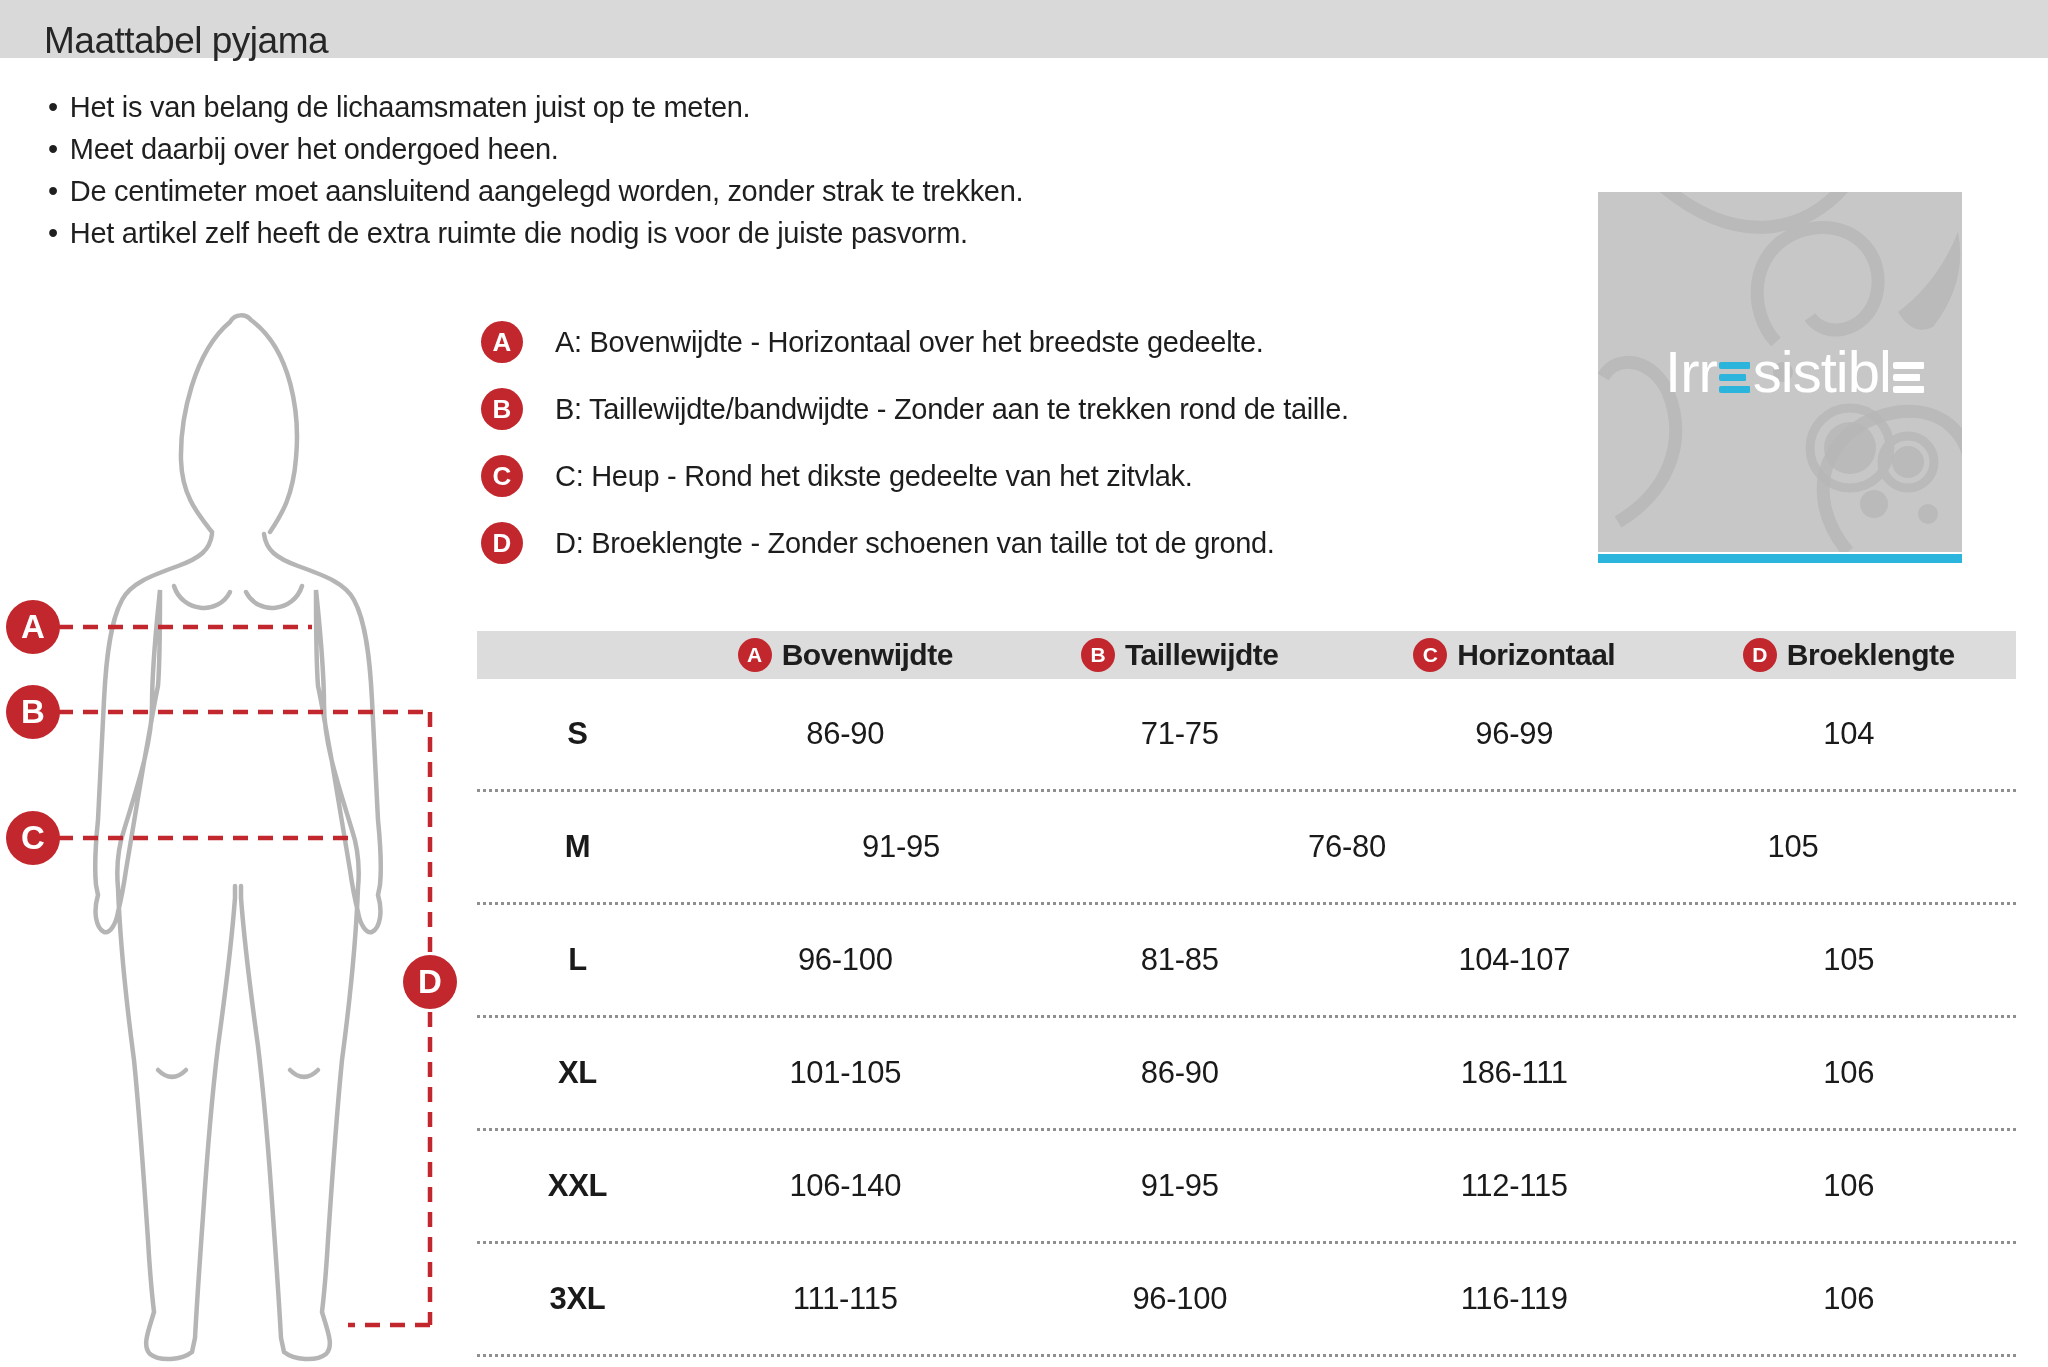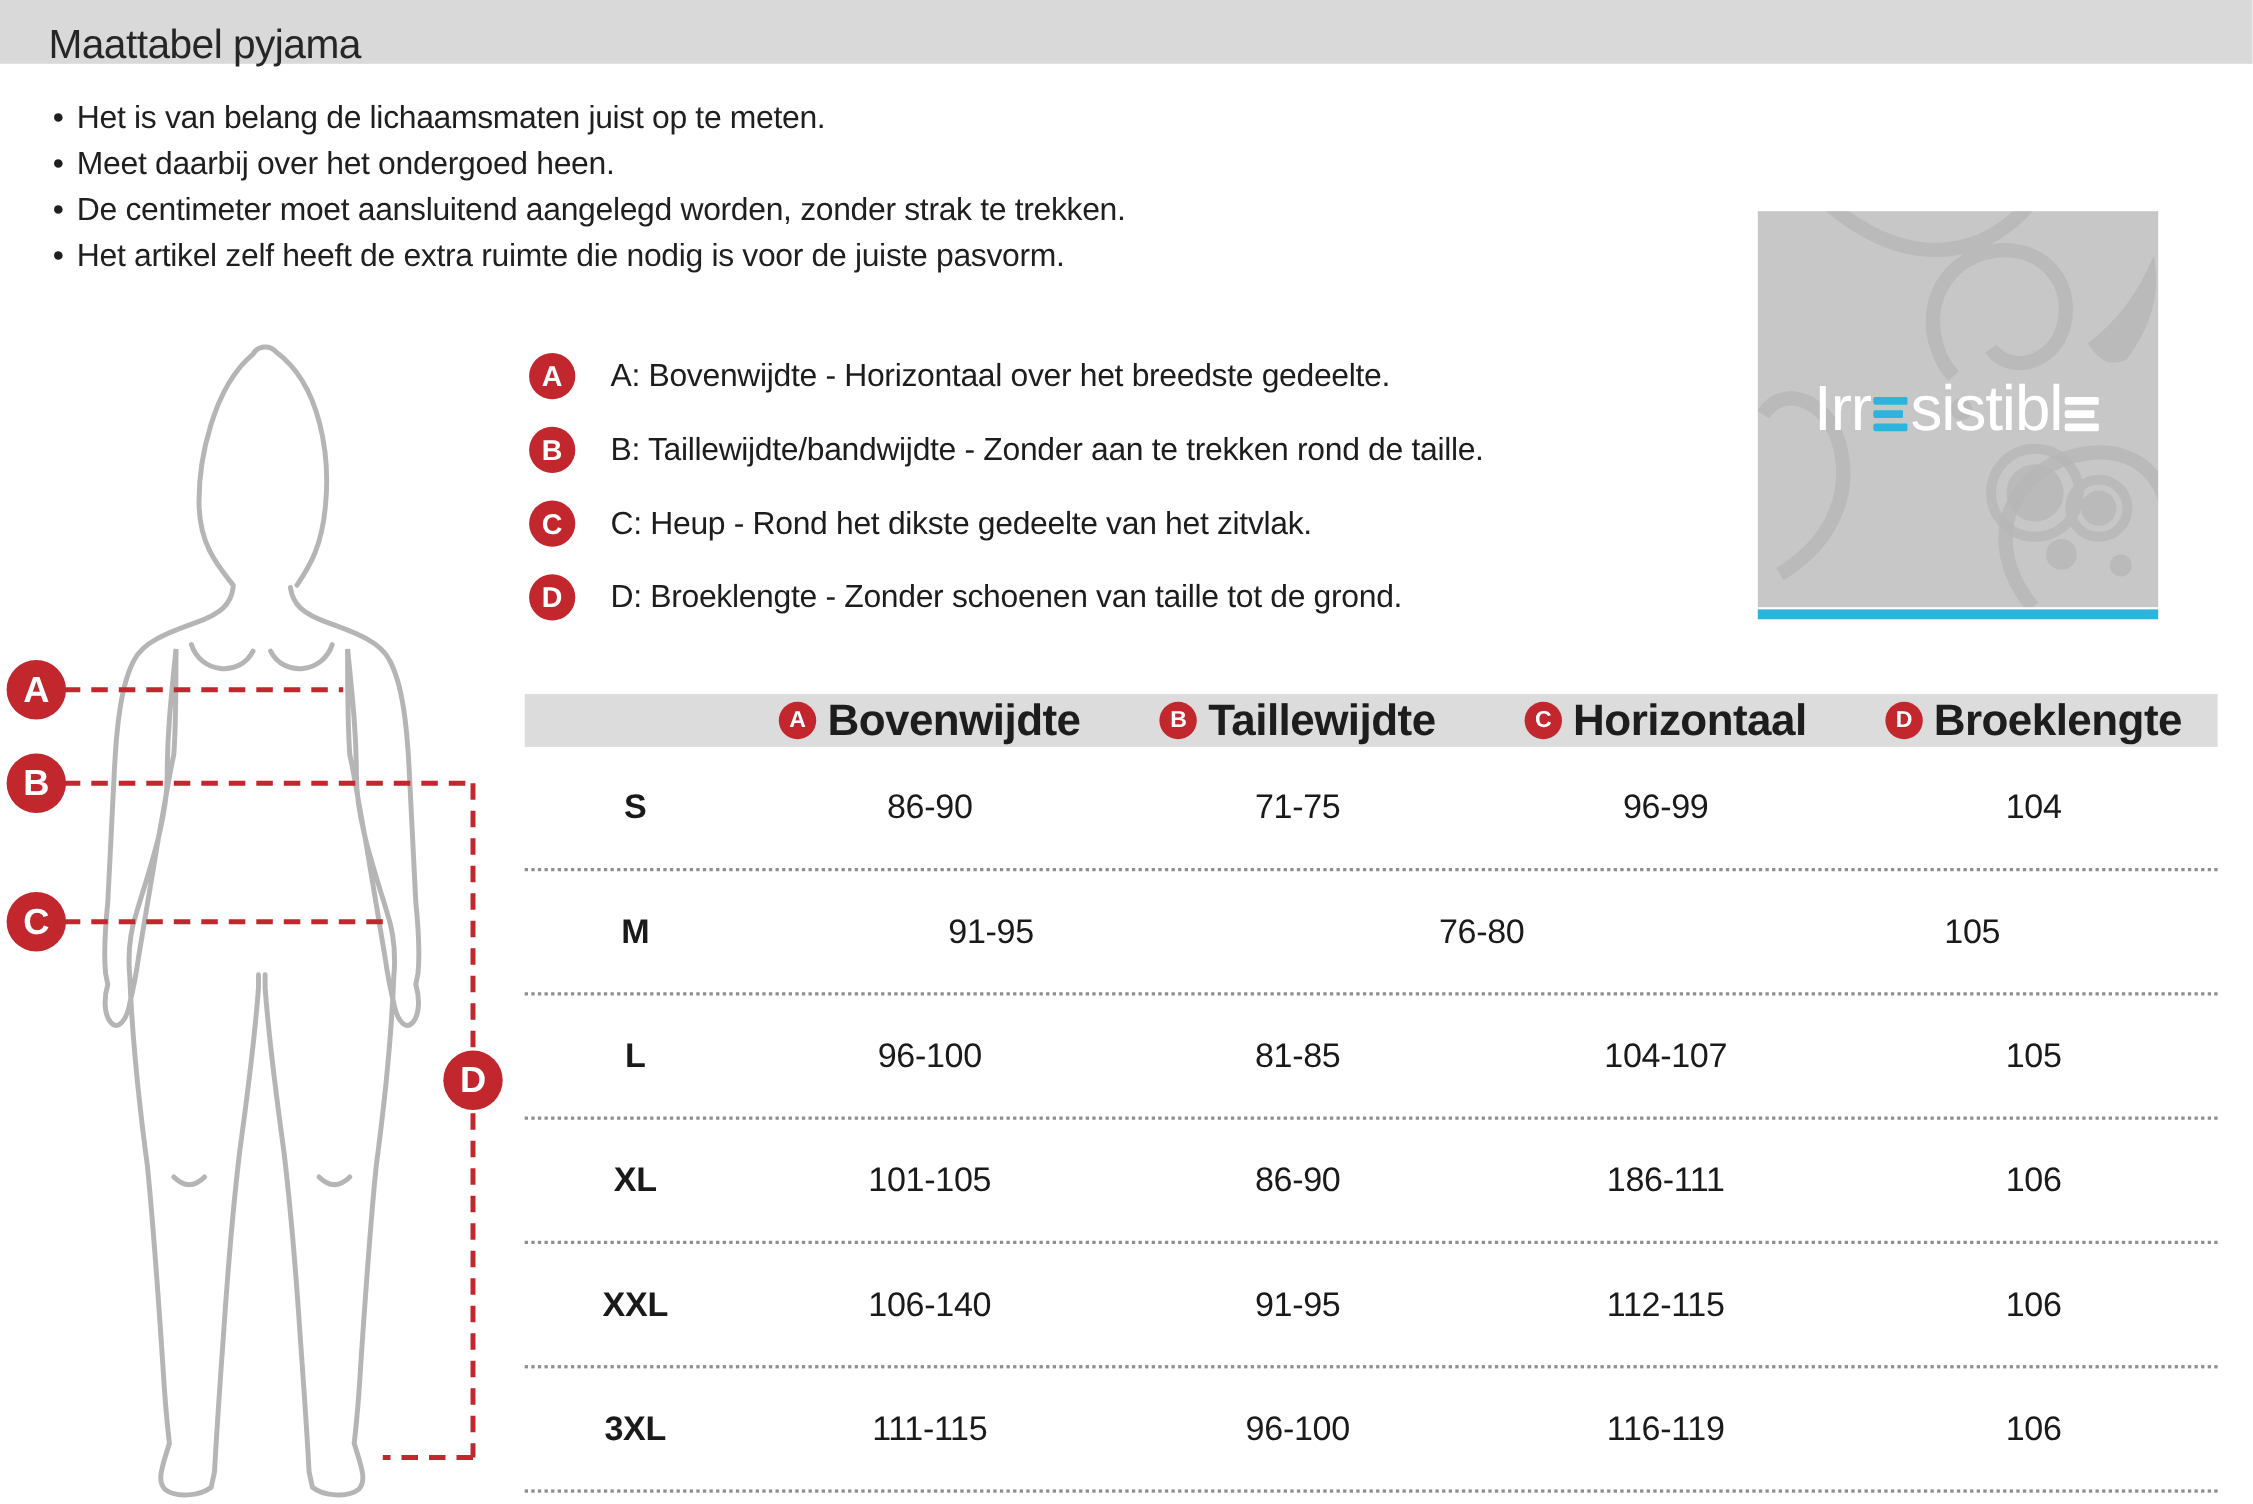--- a/index.html
+++ b/index.html
@@ -40,21 +40,21 @@
   .logo{
     position:absolute;left:1598px;top:192px;width:364px;height:360px;
     background:#c7c7c7;overflow:hidden;
   }
   .logo-pattern{position:absolute;left:0;top:0;}
   .wordmark{
     position:absolute;left:0;top:336px;width:100%;text-align:center;
     font-size:58px;color:#ffffff;letter-spacing:-1px;white-space:nowrap;line-height:1;
     top:338px;
   }
-  .wordmark{top:338px;}
+  .wordmark{top:338px;padding-left:16px;}
   .logo .wordmark{top:338px;}
   .logo .wordmark{transform:translateY(-50%);top:180px;}
   .e-glyph{display:inline-block;position:relative;width:31px;height:31px;margin:0 3px 0 2px;vertical-align:baseline;top:1px;}
   .e-glyph i{position:absolute;left:0;width:100%;height:7px;border-radius:2px 1px 1px 2px;display:block;}
   .e-glyph i:nth-child(1){top:0;}
   .e-glyph i:nth-child(2){top:12px;width:86%;}
   .e-glyph i:nth-child(3){top:24px;}
   .e-cyan i{background:#2bb4dc;}
   .e-white i{background:#ffffff;}
   .logo-underline{
@@ -63,21 +63,21 @@
   
   .figure-svg{position:absolute;left:0;top:300px;z-index:2;}
   
   .sizetable{position:absolute;left:477px;top:631px;width:1539px;z-index:1;}
   .thead{
     display:flex;align-items:center;height:48px;background:#dcdcdc;
   }
   .col{display:flex;align-items:center;justify-content:center;gap:10px;}
   .size-col{width:201px;flex:0 0 auto;}
   .data-col{flex:1 1 0;}
-  .col-label{font-size:40px;font-weight:bold;color:#1d1d1d;letter-spacing:-0.5px;}
+  .col-label{font-size:30px;font-weight:bold;color:#1d1d1d;letter-spacing:-0.5px;}
   .trow{
     display:flex;align-items:center;height:110px;
     border-bottom:3px dotted #8f8f8f;
   }
   .cell{font-size:31px;color:#1a1a1a;text-align:center;letter-spacing:-0.3px;}
   .size-cell{width:201px;flex:0 0 auto;font-weight:bold;font-size:31px;}
   .data-cell{flex:1 1 0;}
 </style>
 </head>
 <body>

